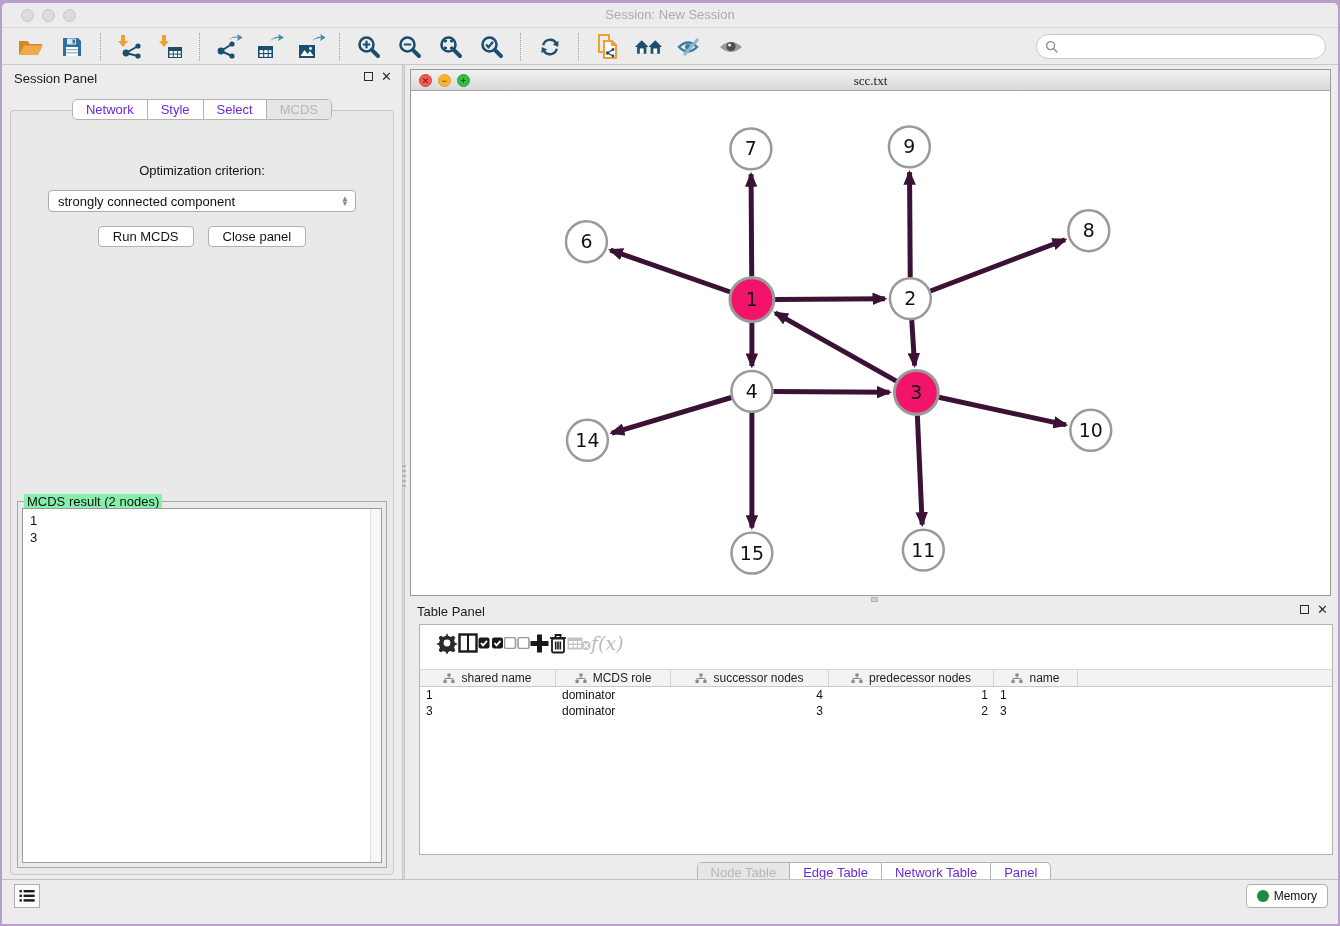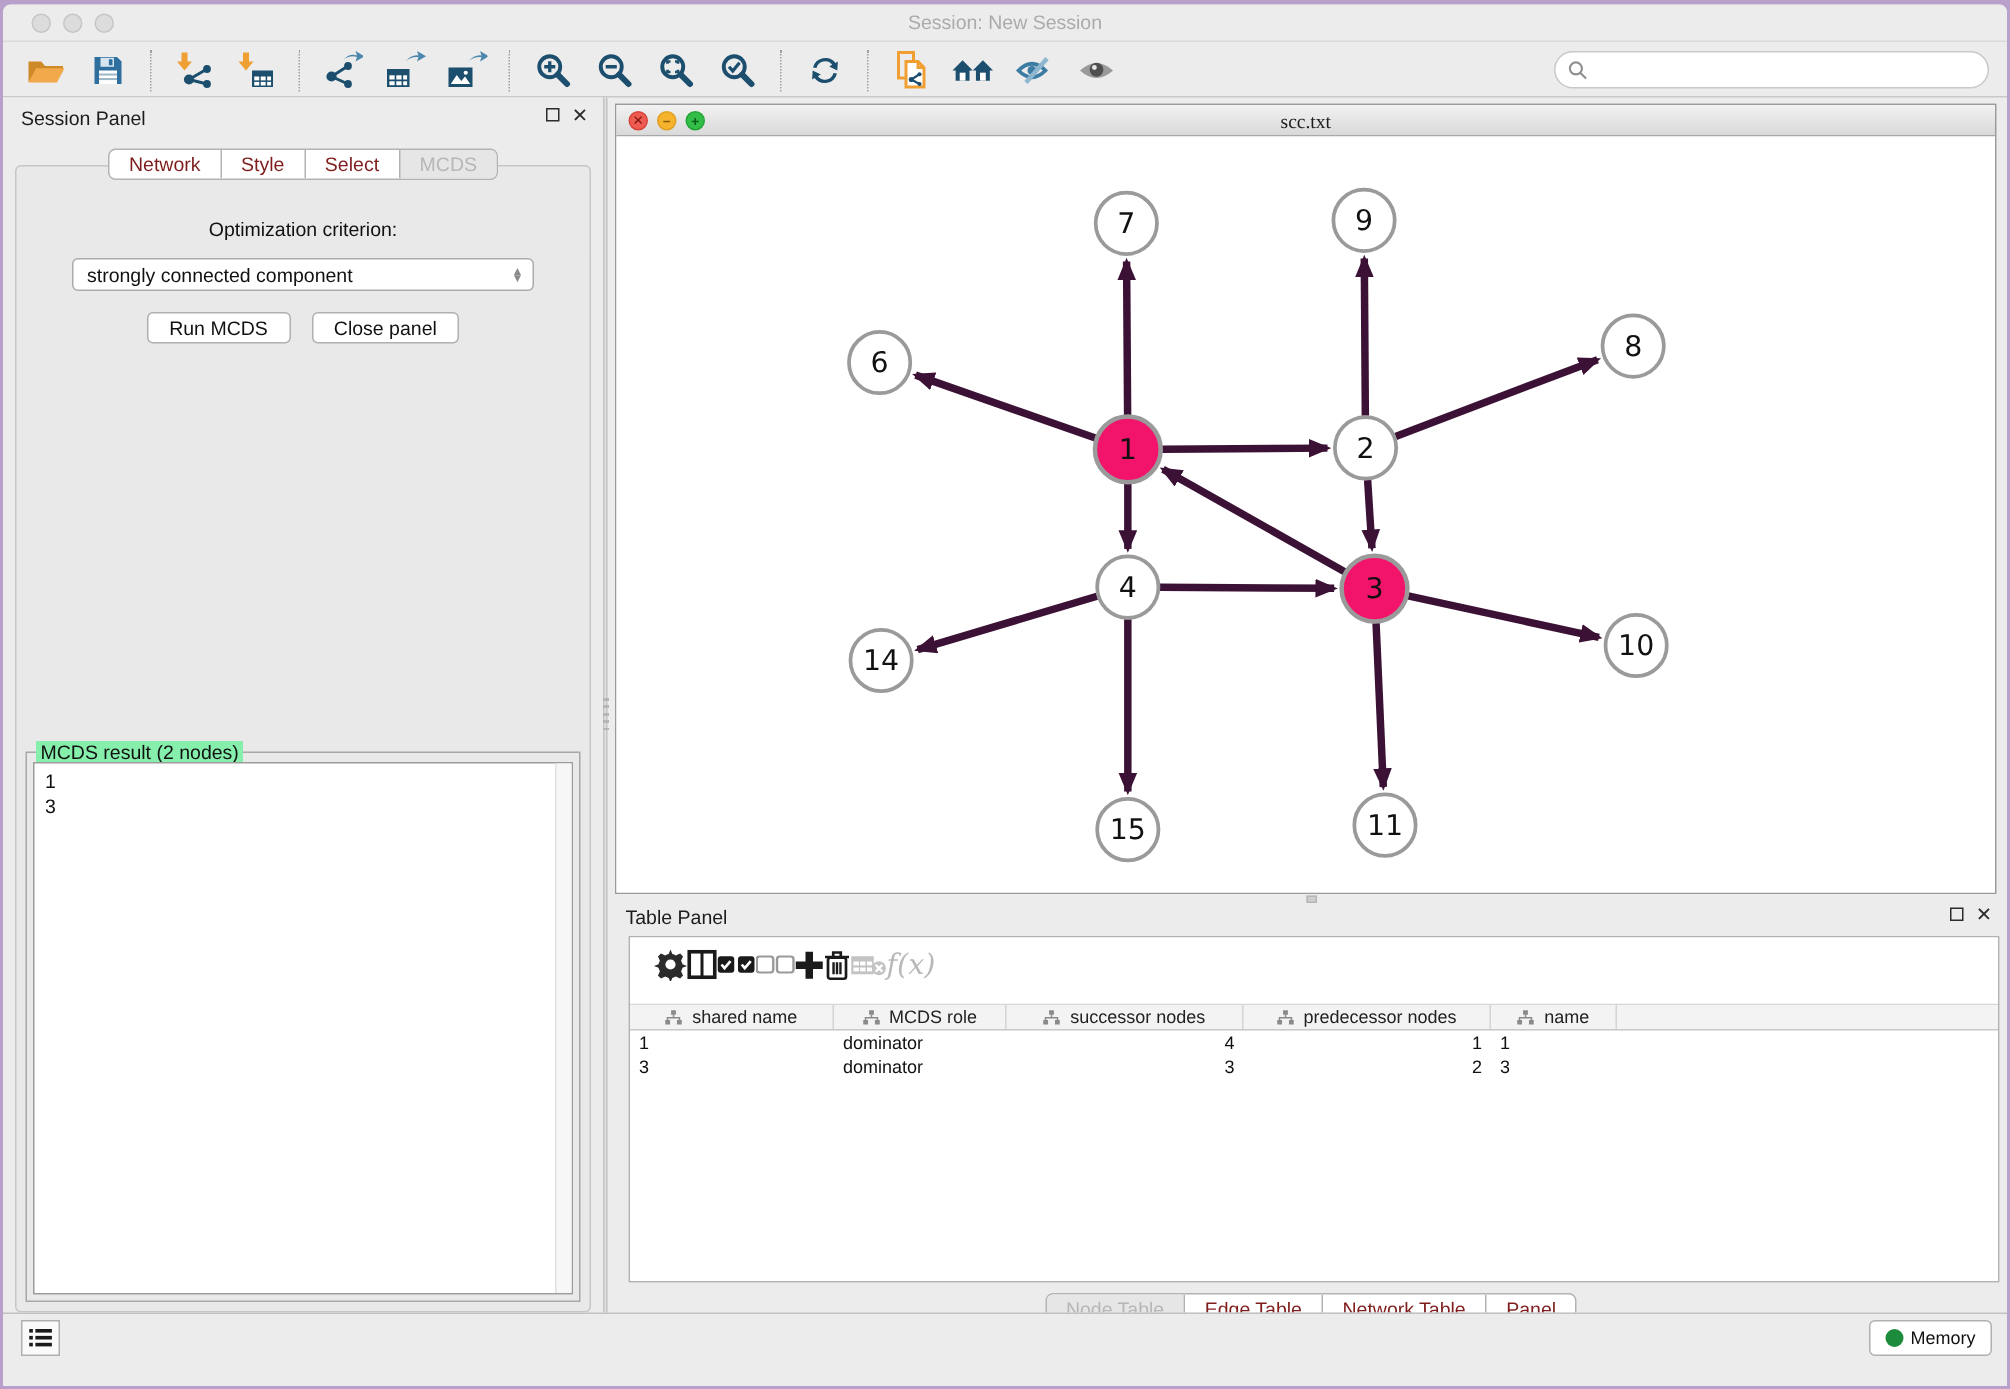--- a/index.html
+++ b/index.html
@@ -37,29 +37,29 @@
   
   .panel-titlebar { position:relative; height:26px; }
   .panel-title { position:absolute; left:12px; top:6px; font-size:13px; color:#1c1c1c; }
   .panel-btns { position:absolute; right:10px; top:6px; display:flex; gap:8px; align-items:center; }
   .float-ic { width:9px; height:9px; border:1.6px solid #2b2b2b; display:inline-block; }
   .close-ic { font-size:13px; font-weight:bold; color:#2b2b2b; line-height:11px; }
 
   
   .seg { display:inline-flex; border:1px solid #b3b3b3; border-radius:5px; overflow:hidden;
          background:#fff; height:21px; }
-  .seg span { padding:2px 13px; font-size:13px; color:#7f1d1d; border-left:1px solid #b3b3b3;
+  .seg span { padding:2px 13px; font-size:13px; color:#6d28d9; border-left:1px solid #b3b3b3;
               display:flex; align-items:center; white-space:nowrap; }
   .seg span:first-child { border-left:none; }
   .seg span.active { background:#e6e6e6; color:#b6b6b6; }
   .cp-tabs-wrap { position:absolute; left:0; right:0; top:34px; text-align:center; z-index:2; }
 
   .cp-content { position:absolute; left:8px; right:8px; top:45px; bottom:16px;
                 border:1px solid #c6c6c6; border-radius:4px; background:#e9e9e9; }
-  .opt-label { text-align:center; margin-top:34px; font-size:13px; color:#111; }
+  .opt-label { text-align:center; margin-top:52px; font-size:13px; color:#111; }
   .cp-select { margin:12px auto 0; width:308px; height:22px; background:#fff;
                border:1px solid #ababab; border-radius:4px; display:flex; align-items:center;
                padding:0 6px 0 9px; font-size:13px; color:#111; }
   .cp-select .stepper { margin-left:auto; color:#8a8a8a; display:flex; flex-direction:column;
                         font-size:8px; line-height:5px; }
   .btn-row { display:flex; justify-content:center; gap:14px; margin-top:14px; }
   .mac-btn { height:21px; padding:0 14px; background:#fff; border:1px solid #b0b0b0;
              border-radius:4px; font-size:13px; color:#111; display:flex; align-items:center; }
 
   .result-fs { position:absolute; left:6px; right:6px; top:390px; bottom:6px;
@@ -102,21 +102,21 @@
   .tp-header { display:flex; background:#f3f3f3; border-top:1px solid #d8d8d8;
                border-bottom:1px solid #c9c9c9; height:18px; }
   .th { display:flex; align-items:center; justify-content:center; gap:6px; font-size:12px;
         color:#222; border-right:1px solid #d4d4d4; position:relative; }
   .tr { display:flex; height:16px; }
   .td { font-size:12px; color:#111; padding:1px 6px 0 6px; white-space:nowrap; overflow:hidden; }
   .td.num { text-align:right; }
   .tp-tabs-wrap { position:absolute; left:0; right:0; bottom:8px; text-align:center; }
 
   
-  .statusbar { position:absolute; left:0; right:0; bottom:0; height:49px; background:#ececec;
+  .statusbar { position:absolute; left:0; right:0; bottom:12px; height:33px; background:#ececec;
                border-top:1px solid #c2c2c2; }
   .list-btn { position:absolute; left:12px; top:4px; width:26px; height:24px; background:#fafafa;
               border:1px solid #b0b0b0; display:flex; align-items:center; justify-content:center; }
   .mem-btn { position:absolute; right:10px; top:4px; height:24px; background:#fff;
              border:1px solid #b0b0b0; border-radius:4px; display:flex; align-items:center;
              gap:5px; padding:0 10px; font-size:12px; color:#111; }
   .mem-dot { width:12px; height:12px; border-radius:50%; background:#1c8c3c; }
 </style>
 </head>
 <body>

